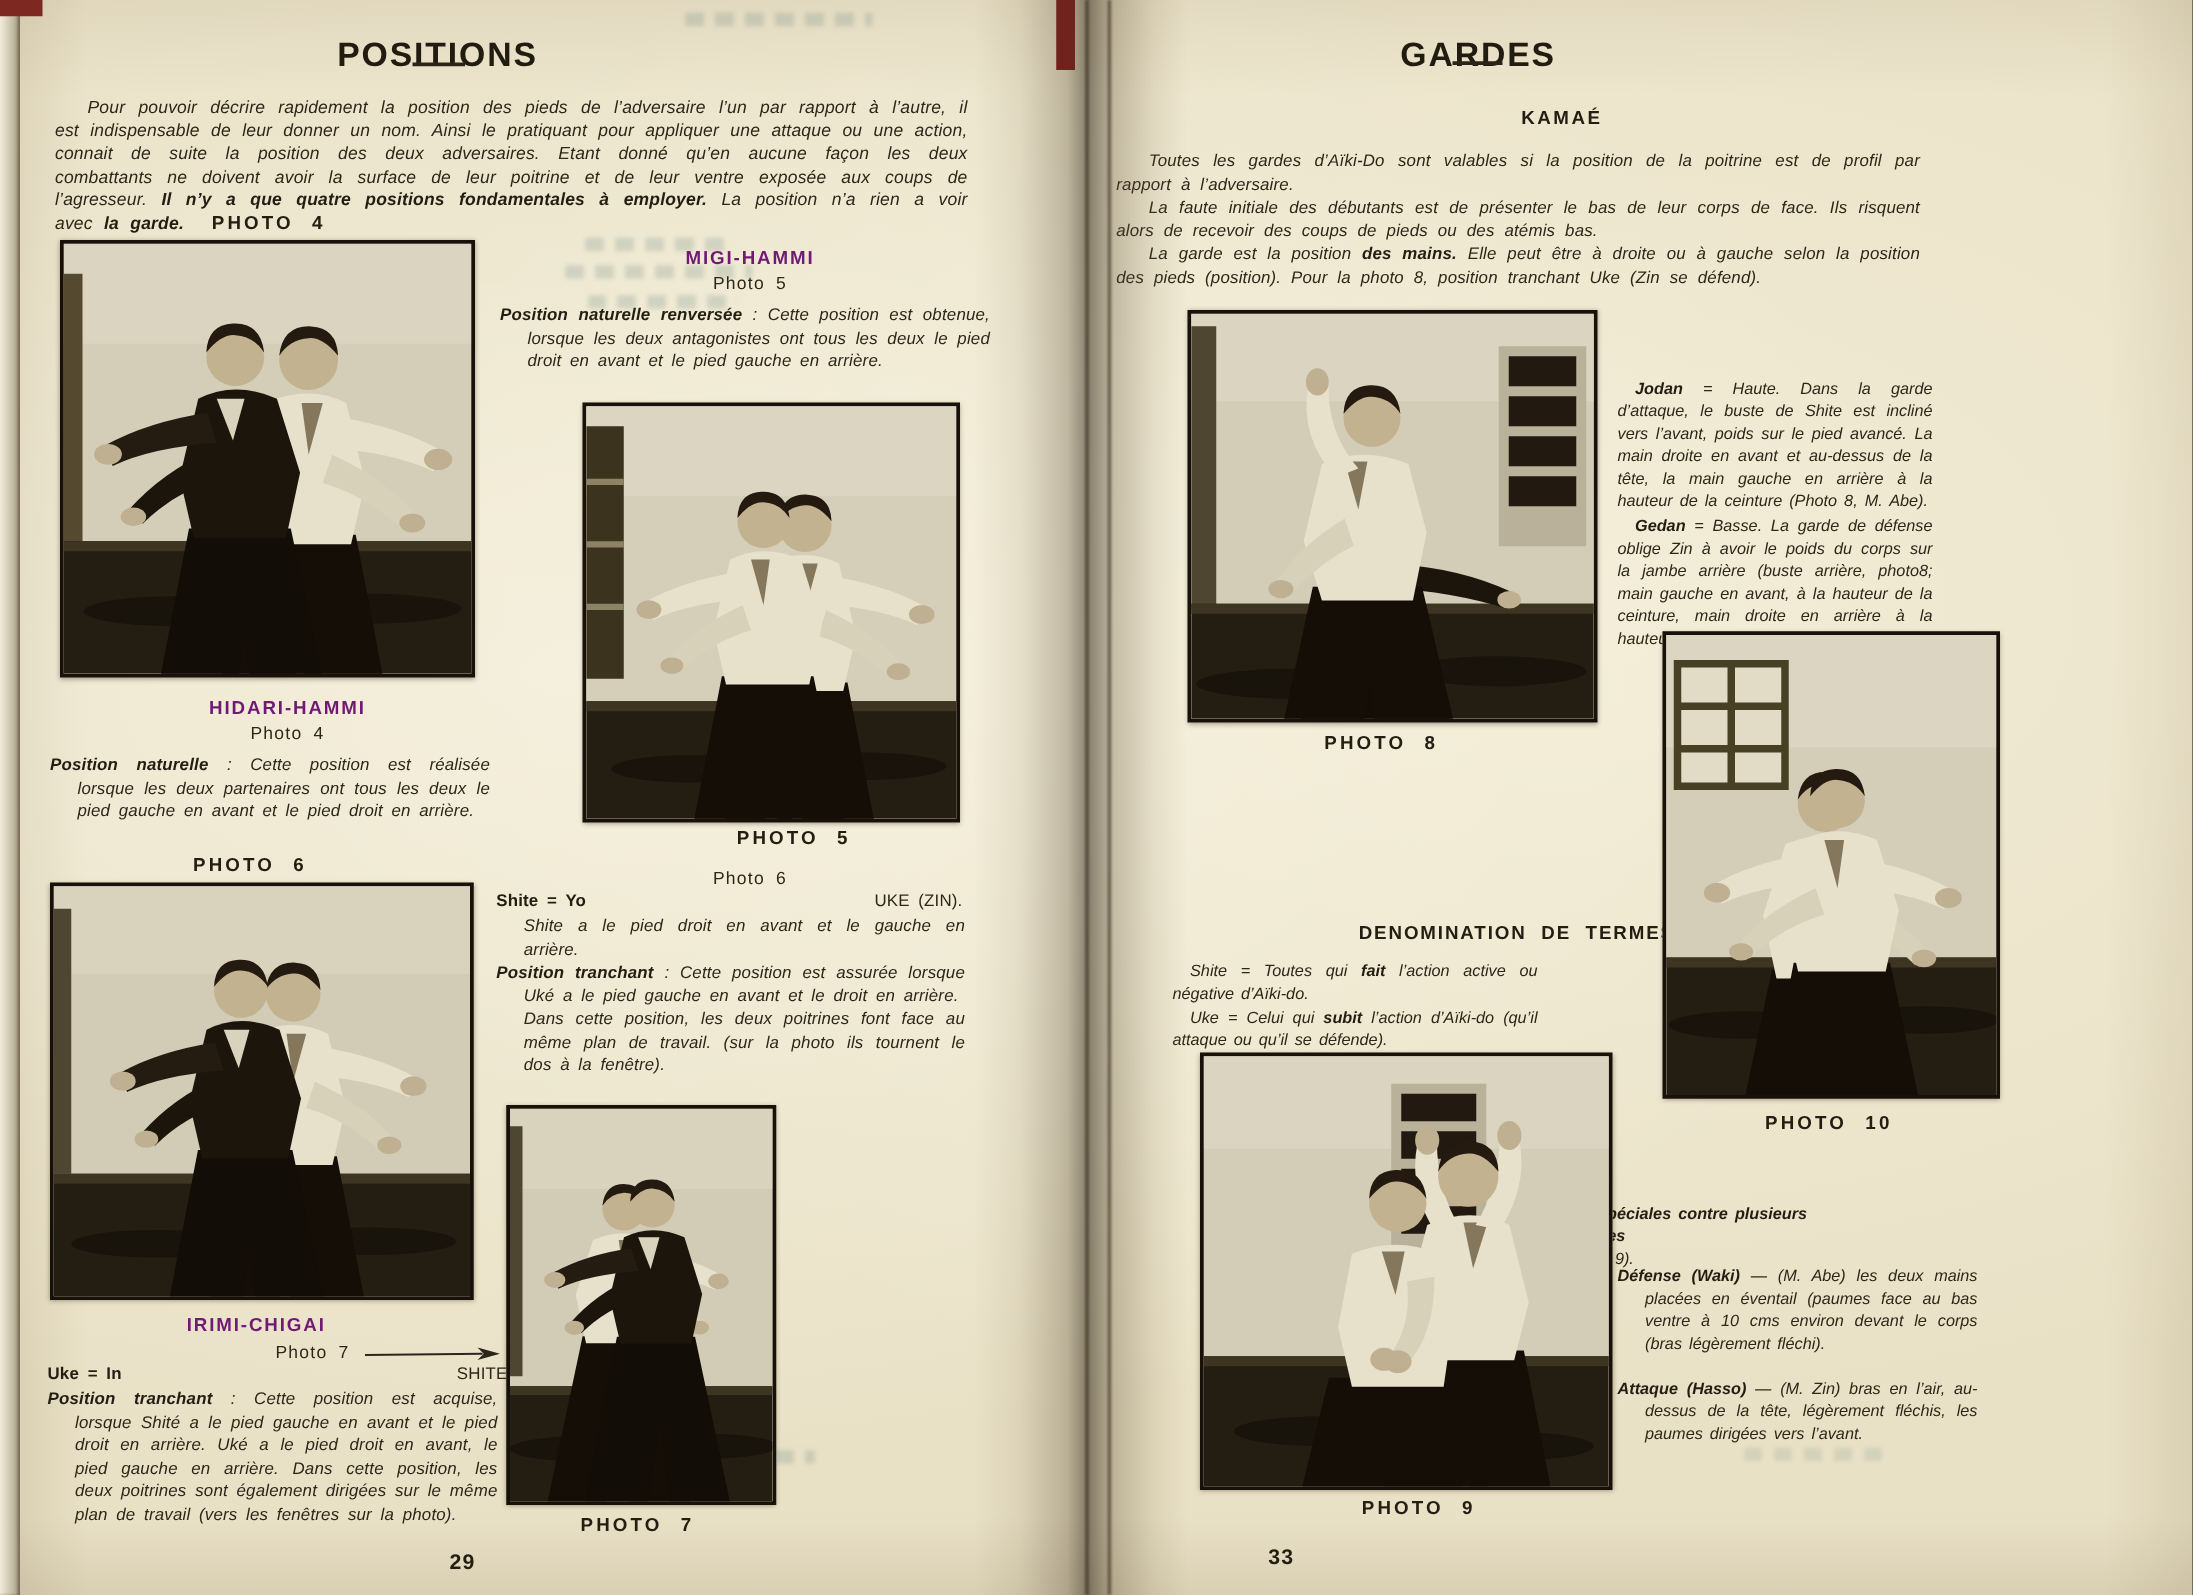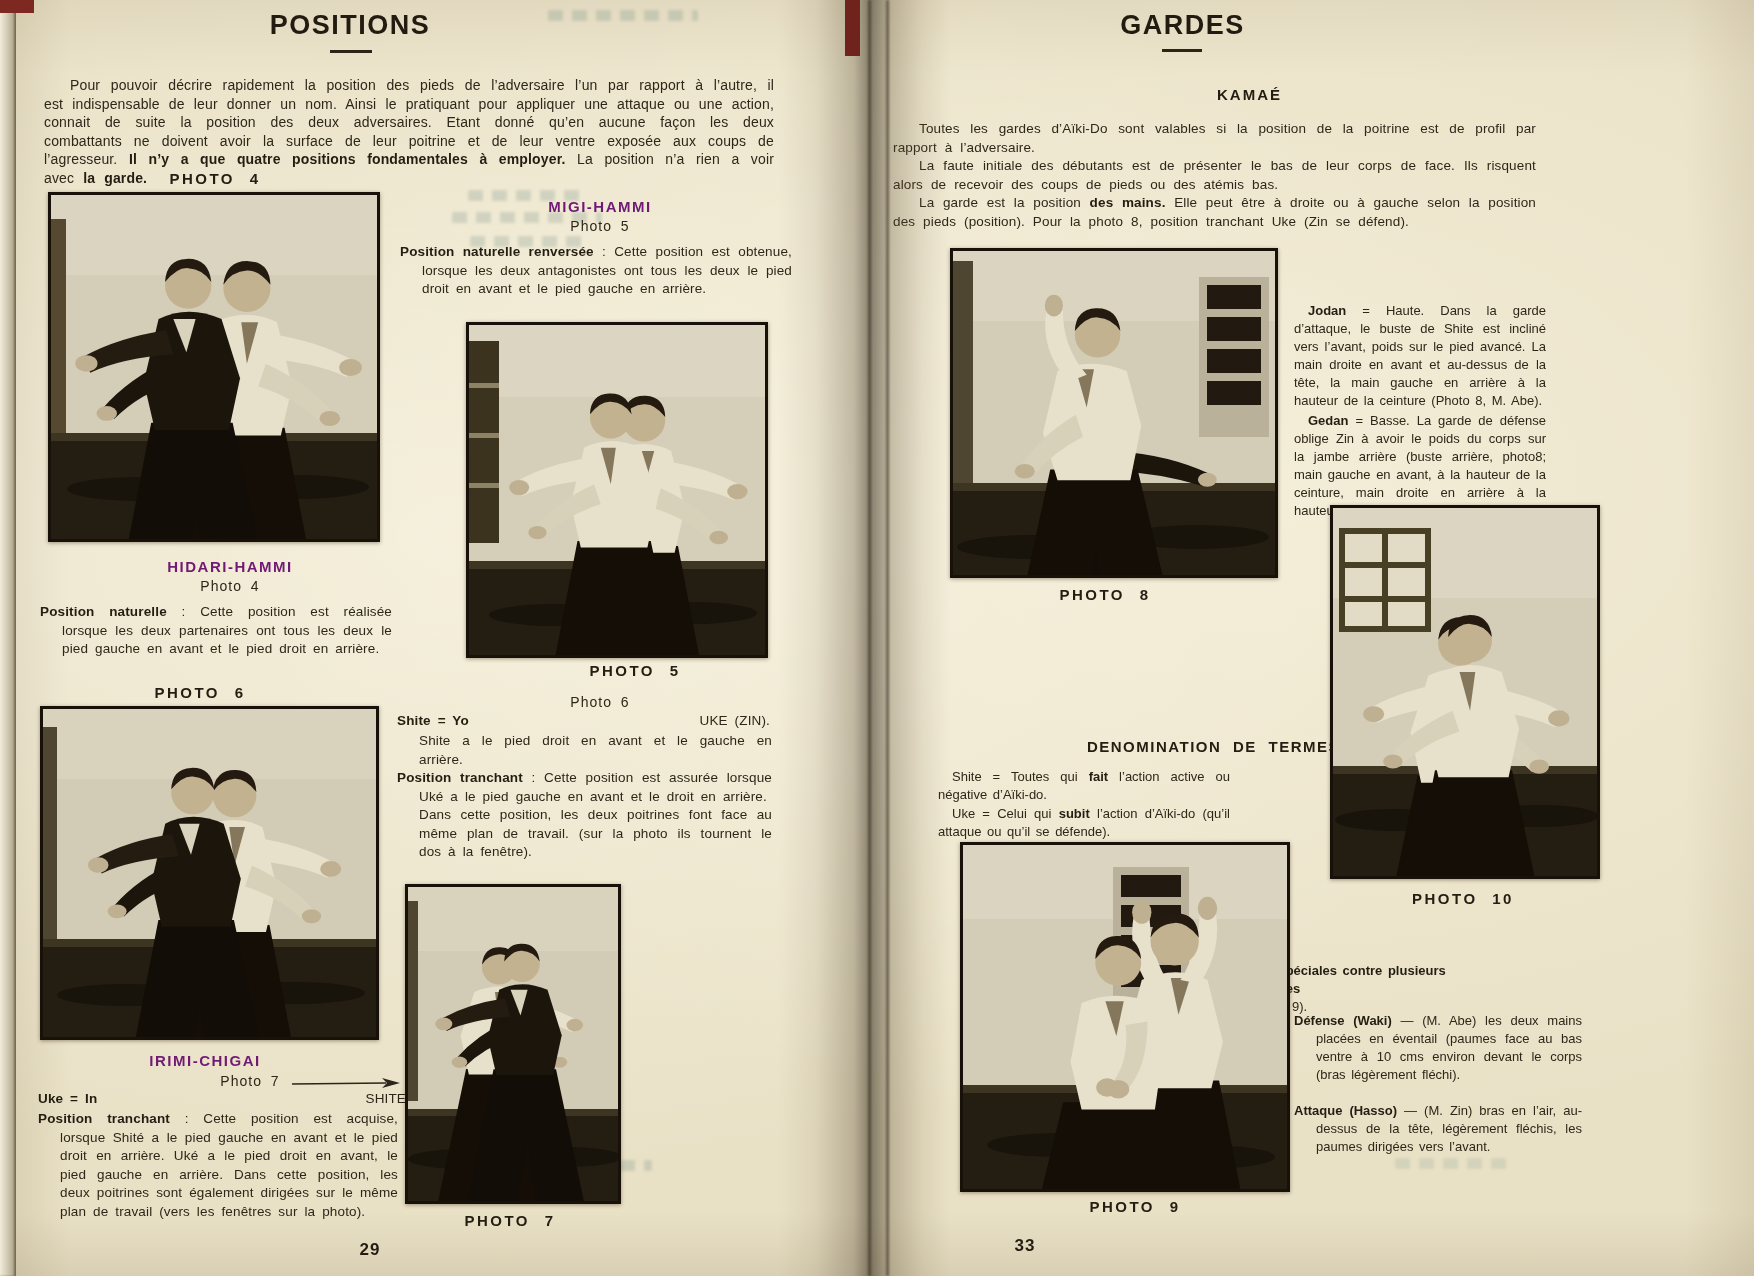--- a/index.html
+++ b/index.html
@@ -21,34 +21,34 @@
      box-shadow:inset -2px 0 2px rgba(60,45,25,0.45);}
   .redmark{position:absolute;z-index:5;}
   .t{position:absolute;color:#2e2719;}
   .body{font-size:13.5px;line-height:18.5px;text-align:justify;word-spacing:3px;letter-spacing:0.15px;}
   .intro{font-size:14px;line-height:18.5px;word-spacing:5px;}
   .body-sm{font-size:13px;line-height:18px;word-spacing:2px;}
   .hang{padding-left:22px;text-indent:-22px;margin:0;}
   .find{text-indent:26px;}
   .find-sm{text-indent:14px;}
   b.lead{font-weight:bold;color:#241d12;}
-  .h-title{font-weight:bold;font-size:27px;letter-spacing:1.5px;text-align:center;color:#221b10;}
+  .h-title{font-weight:bold;font-size:27px;letter-spacing:1.5px;text-align:center;color:#221b10;margin-top:19px;}
   .rule{position:absolute;height:3px;background:#2c2517;z-index:2;}
   .h-photo{font-weight:bold;font-size:15px;letter-spacing:2.5px;word-spacing:8px;text-align:center;color:#241d12;}
   .h-caption{font-weight:bold;font-size:15px;letter-spacing:1.5px;text-align:center;color:#701a75;}
   .h-sub{font-size:14px;letter-spacing:1px;word-spacing:4px;text-align:center;}
   .h-kamae{font-weight:bold;font-size:15px;letter-spacing:2px;text-align:right;color:#241d12;}
   .pageno{font-weight:bold;font-size:17px;text-align:center;letter-spacing:1px;color:#241d12;}
   .photo{position:absolute;border:3px solid #17110a;background:#d4cdb8;
      box-shadow:0 1px 4px rgba(60,45,25,0.45);z-index:2;}
   .photo svg{display:block;width:100%;height:100%;}
   .row{display:flex;justify-content:space-between;}
   .ghost{position:absolute;z-index:2;height:11px;opacity:0.20;filter:blur(1.6px);border-radius:2px;
      background:repeating-linear-gradient(90deg,#577a76 0 15px,transparent 15px 24px);pointer-events:none;}
-  p{margin:0;}
+  p{margin:0;font-style:italic;}
 </style>
 </head>
 <body>
 
 <div class="scan">
 
   <svg width="0" height="0" style="position:absolute" aria-hidden="true">
     <defs>
       <symbol id="figL" viewBox="0 0 120 210" overflow="visible">
         <ellipse cx="22" cy="205" rx="9" ry="3.5" fill="#b5aa8c"></ellipse>

